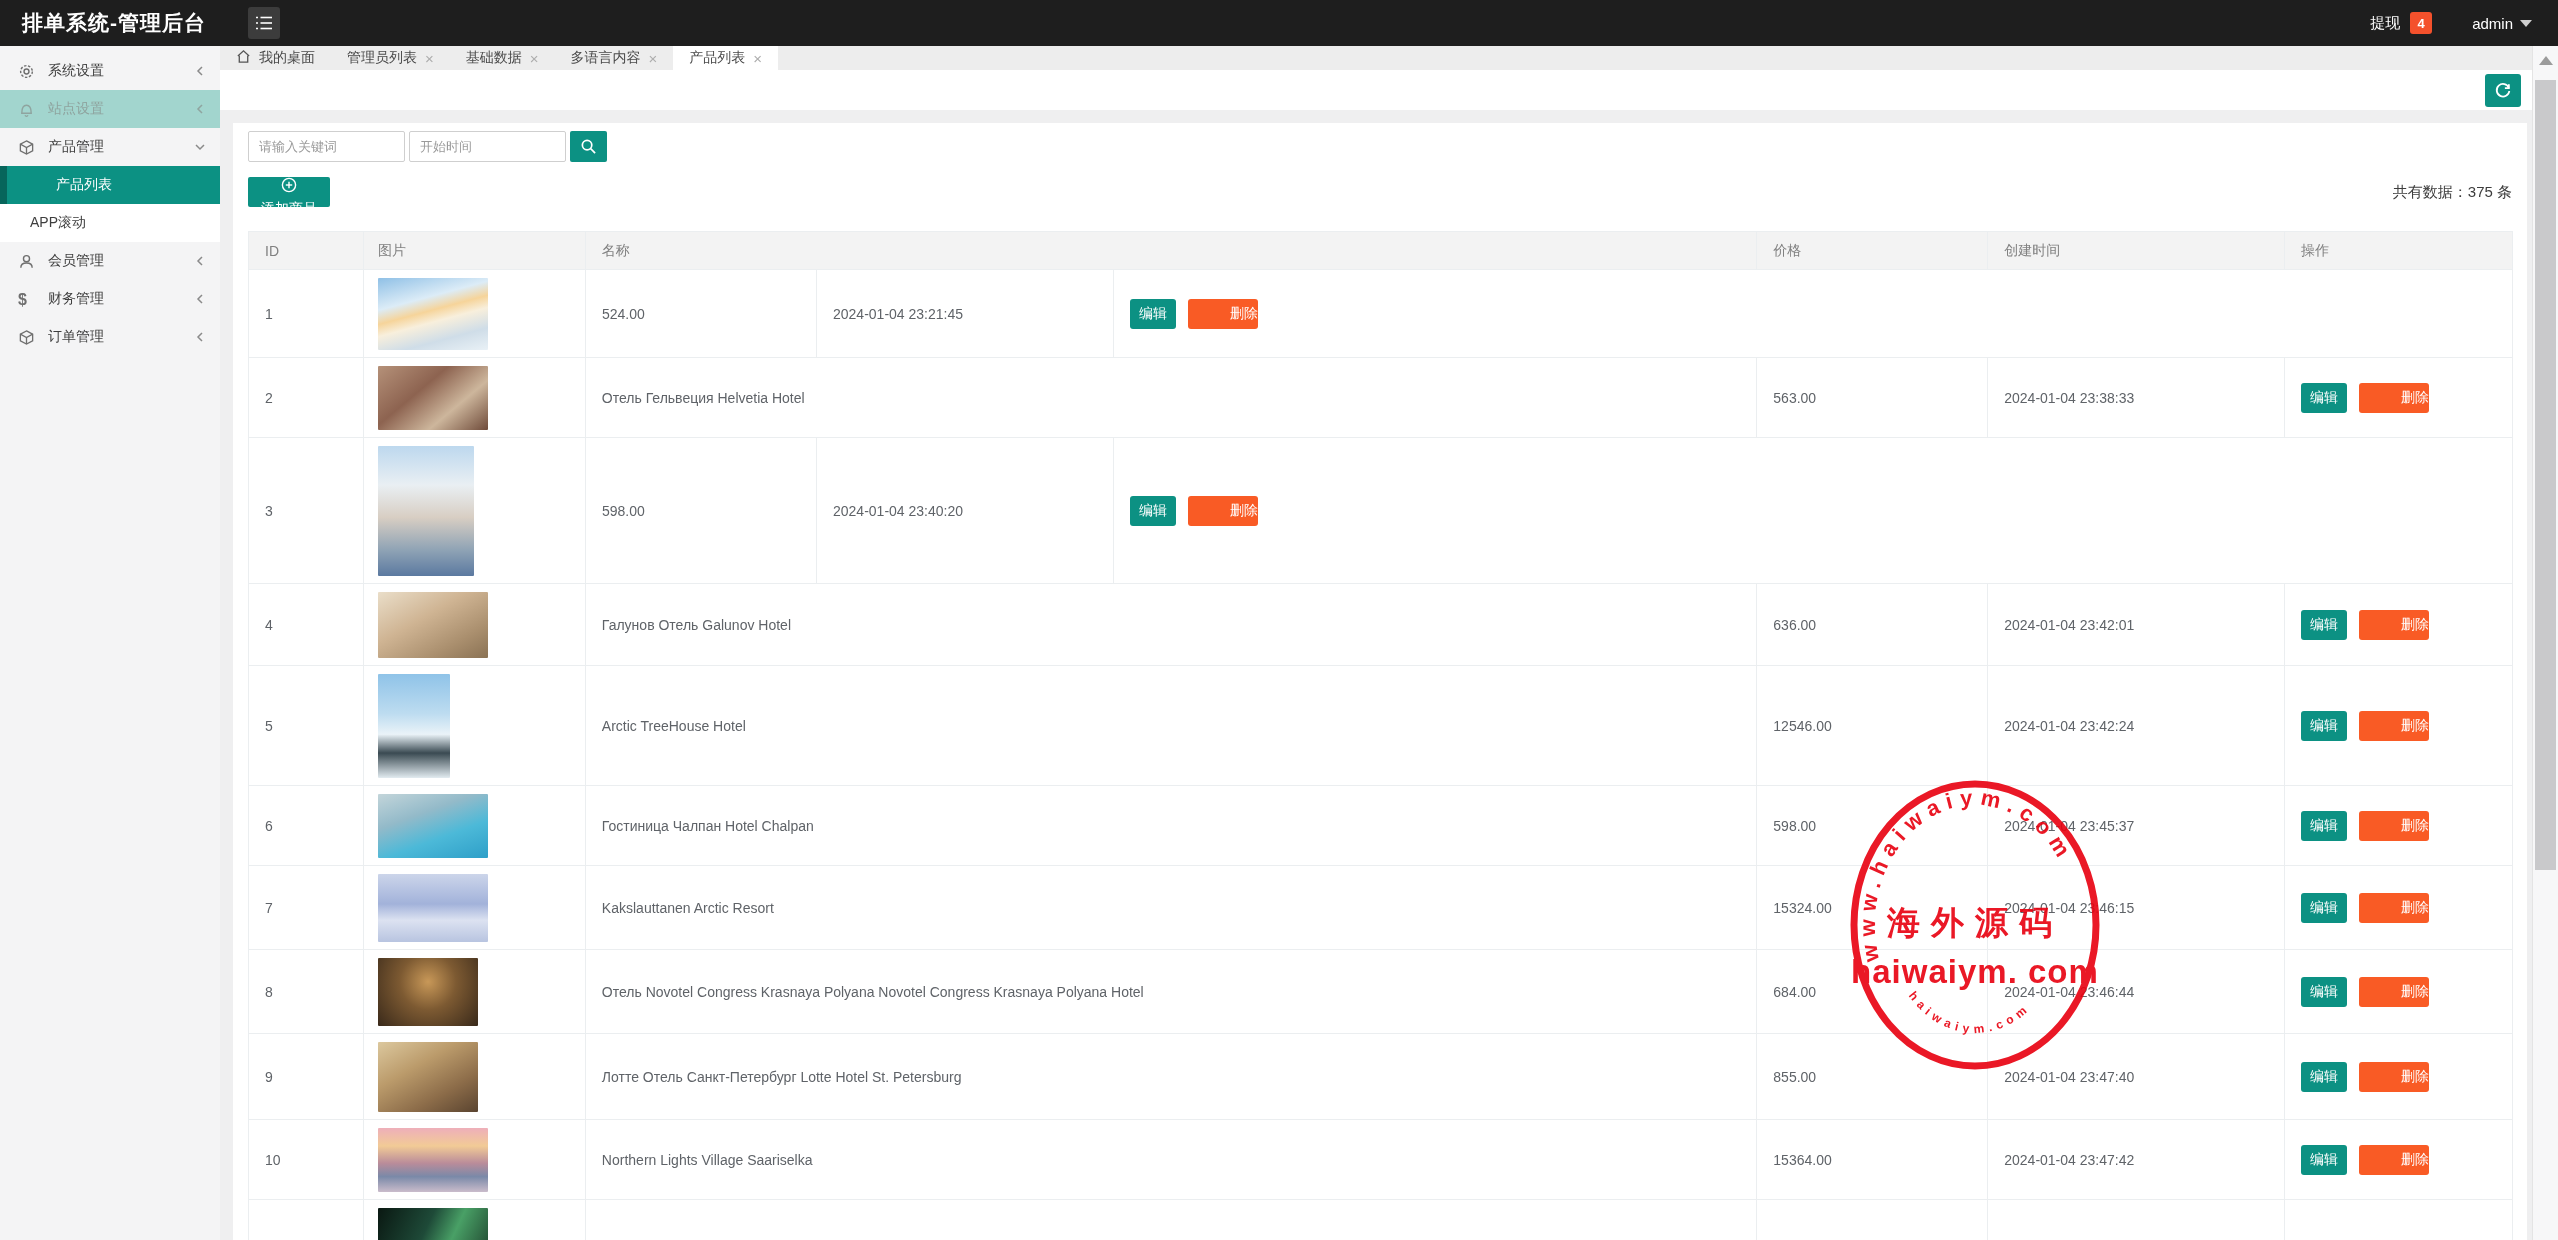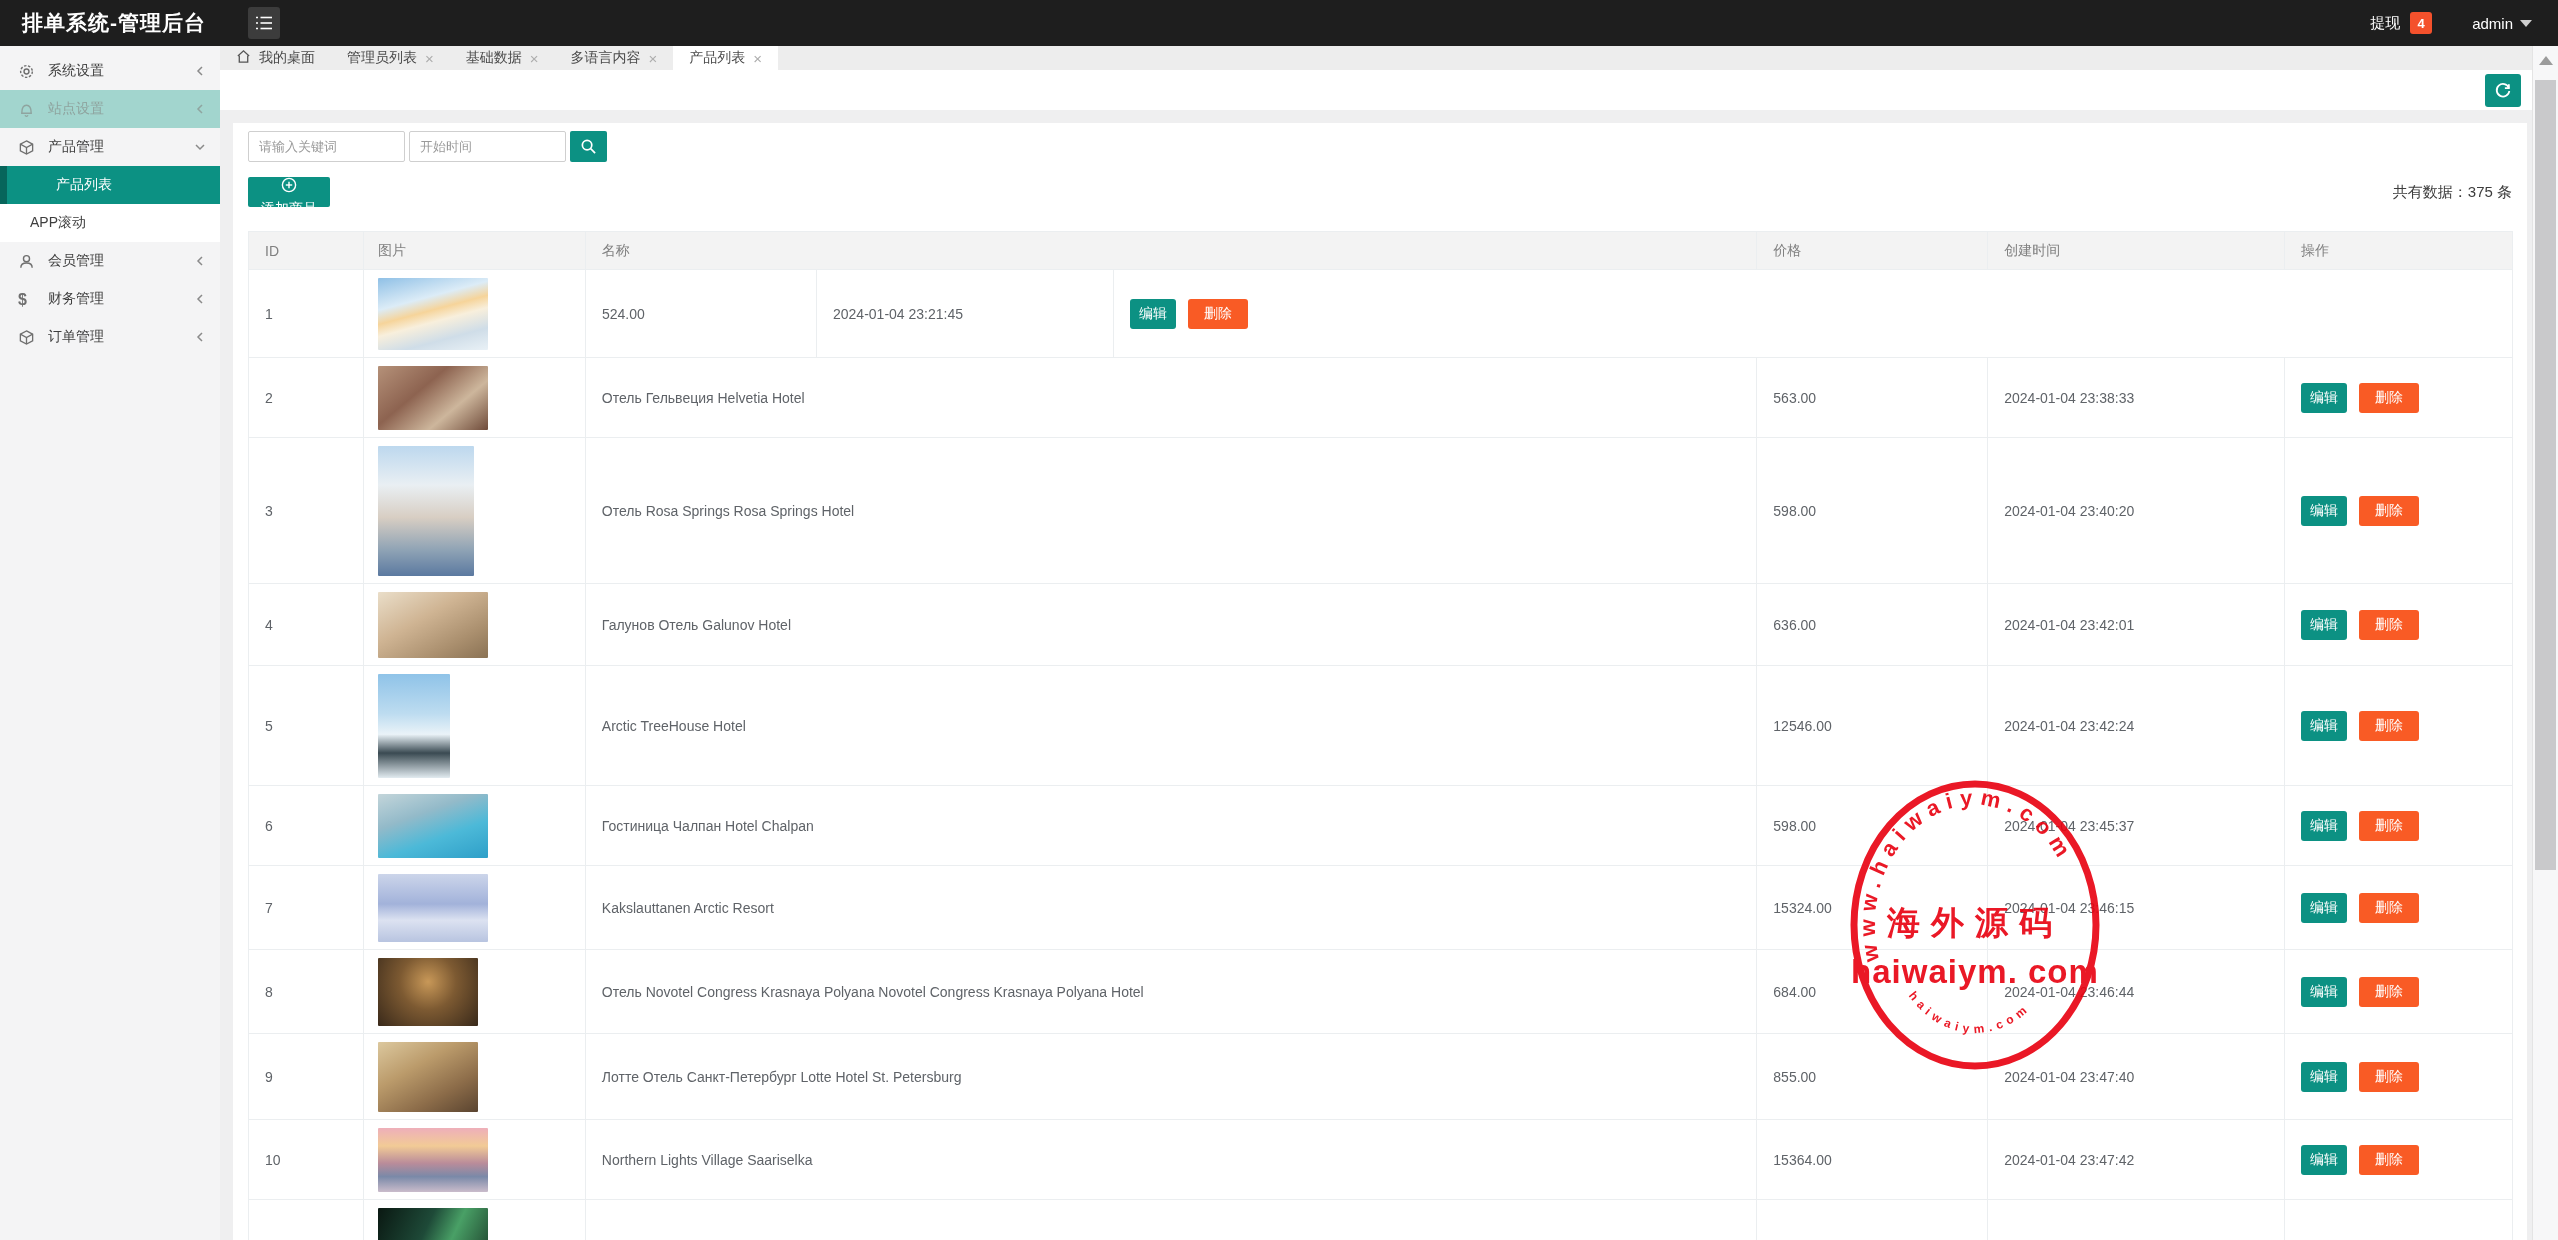--- a/index.html
+++ b/index.html
@@ -74,22 +74,22 @@
   .trow { display:flex; border-top:1px solid #EBEEF0; background:#fff; }
   .cell { padding-left:16px; border-right:1px solid #EBEEF0; display:flex; align-items:center;
     font-size:14px; color:#5F6368; }
   .cell:last-child { border-right:none; }
   .c-id { width:115px; }  .c-img { width:222px; padding-left:14px; }
   .c-name { width:1172px; }  .c-price { width:231px; }  .c-date { width:297px; }
   .c-ops { width:227px; gap:12px; }
   .thumb { border-radius:1px; }
   .btn-edit { width:46px; height:30px; background:#0C9183; color:#fff; border:none; border-radius:3px;
     font-size:14px; cursor:pointer; font-family:Liberation Serif, serif; }
-  .btn-del { width:60px; height:30px; background:#F95B25; color:#fff; border:none; border-radius:3px;
-    font-size:14px; cursor:pointer; font-family:"Liberation Sans",sans-serif; }
+  .btn-del { width:70px; height:30px; background:#F95B25; color:#fff; border:none; border-radius:3px;
+    font-size:14px; cursor:pointer; font-family:"Liberation Sans",sans-serif;text-align:right; }
 
   
   .watermark { position:absolute; left:1846px; top:776px; width:258px; height:298px; z-index:50;
     pointer-events:none; opacity:.9; }
 
   
   .scrollbar { position:absolute; right:0; top:46px; bottom:0; width:26px; background:#F7F7F8;
     border-left:1px solid #E4E4E4; z-index:15; }
   .sb-arrow-up { width:0; height:0; border-left:7px solid transparent; border-right:7px solid transparent;
     border-bottom:9px solid #9B9B9B; margin:10px auto 0 auto; }
@@ -352,21 +352,20 @@
       <button class="btn-edit">编辑</button>
       <button class="btn-del">删除</button>
     </div>
   </div>
 
   <div class="trow" style="min-height: 146px;">
     <div class="cell c-id">3</div>
     <div class="cell c-img">
       <div class="thumb" style="width: 96px; height: 130px; background: linear-gradient(rgb(189, 216, 238) 0%, rgb(233, 239, 243) 30%, rgb(216, 206, 195) 55%, rgb(143, 163, 181) 80%, rgb(91, 121, 160) 100%);"></div>
     </div>
-    <div class="cell c-name">Отель Rosa Springs Rosa Springs Hotel</div>
     <div class="cell c-price">598.00</div>
     <div class="cell c-date">2024-01-04 23:40:20</div>
     <div class="cell c-ops">
       <button class="btn-edit">编辑</button>
       <button class="btn-del">删除</button>
     </div>
   </div>
 
   <div class="trow" style="min-height: 82px;">
     <div class="cell c-id">4</div>

